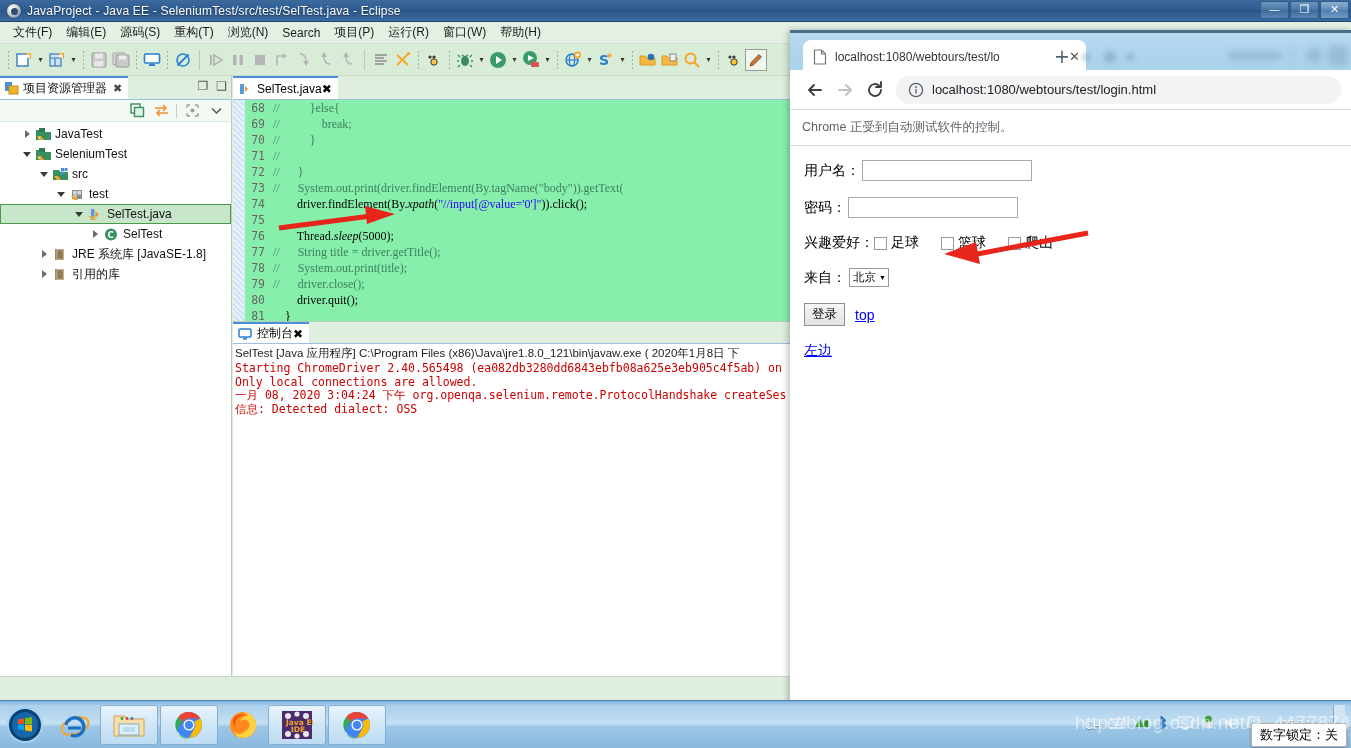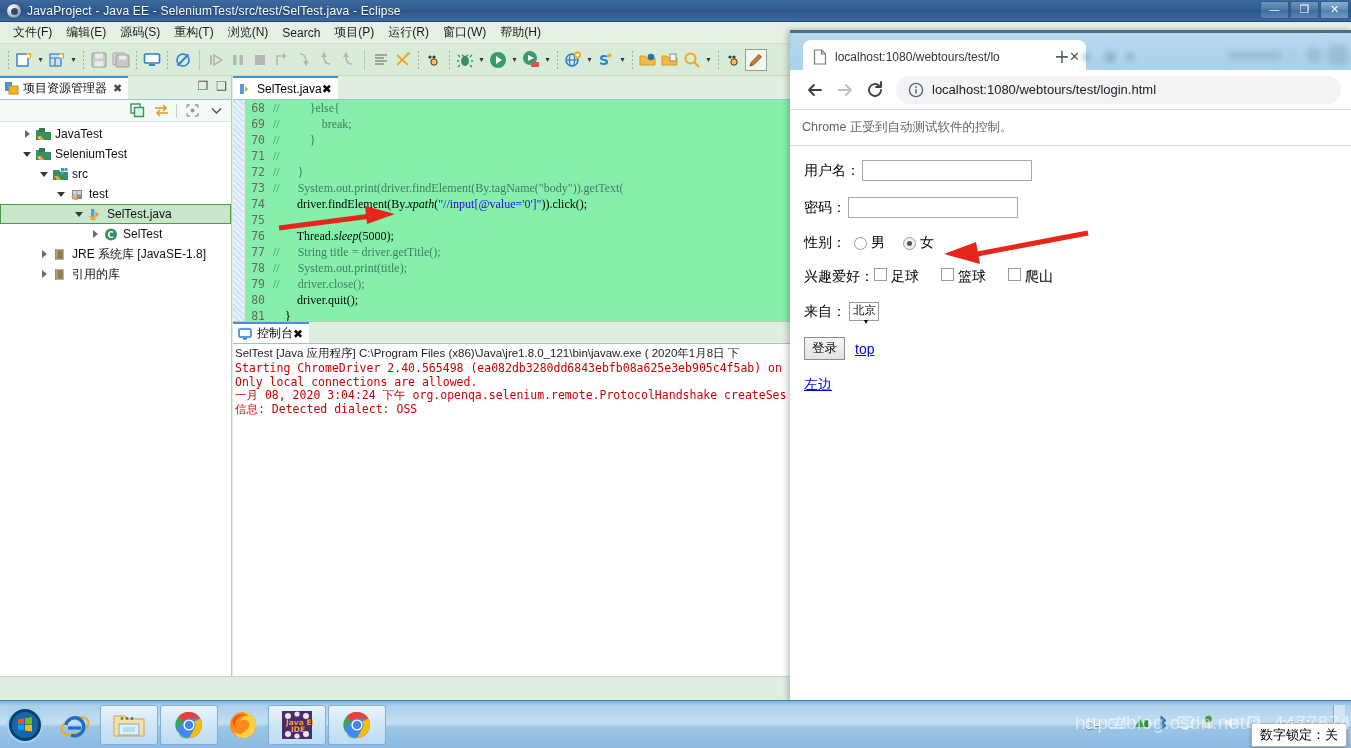--- a/index.html
+++ b/index.html
@@ -247,25 +247,25 @@
   }
   .rd.on { background: #f0f0f0; }
   .rd.on::after {
     content: ""; position: absolute; left: 3px; top: 3px;
     width: 5px; height: 5px; border-radius: 50%; background: #505050;
   }
   .cb {
     width: 13px; height: 13px; border: 1px solid #9a9a9a; background: #fff;
     margin-right: 4px; display: inline-block; flex: none;
   }
-  .cb-wrap { display: inline-flex; margin-right: 22px; }
+  .cb-wrap { display: inline-flex; align-items: center; margin-right: 22px; }
   .selbox {
     display: inline-flex; align-items: center; height: 19px;
     border: 1px solid #9a9a9a; background: #fff; padding: 0 2px 0 3px;
-    font-size: 11.5px; margin-left: 3px; flex-direction: column;
+    font-size: 11.5px; margin-left: 3px;
   }
   .selbox .sb-arrow { font-size: 7px; margin-left: 3px; color: #000; }
   .btn {
     border: 1px solid #8d8d8d; background: linear-gradient(to bottom,#f6f6f6,#e2e2e2);
     font-size: 12.5px; padding: 2px 7px; margin-right: 10px;
     font-family: "Liberation Sans", sans-serif; color: #000;
   }
   .lnk { color: #0000ee; text-decoration: underline; font-size: 14px; }
 
   
@@ -809,31 +809,20 @@
     <div class="page">
       <div class="frow">
         <span class="flabel">用户名：</span>
         <input class="ftext" style="width: 170px;" type="text" value="">
       </div>
       <div class="frow">
         <span class="flabel">密码：</span>
         <input class="ftext" style="width: 170px;" type="text" value="">
       </div>
       <div class="frow">
-        <span class="flabel">性别：</span>
-        <span class="radio-wrap" style="margin-left:8px;">
-          <span class="rd"></span>
-          <span>男</span>
-        </span>
-        <span class="radio-wrap">
-          <span class="rd on"></span>
-          <span>女</span>
-        </span>
-      </div>
-      <div class="frow">
         <span class="flabel">兴趣爱好：</span>
         <span class="cb-wrap">
           <span class="cb"></span>
           <span>足球</span>
         </span>
         <span class="cb-wrap">
           <span class="cb"></span>
           <span>篮球</span>
         </span>
         <span class="cb-wrap">

